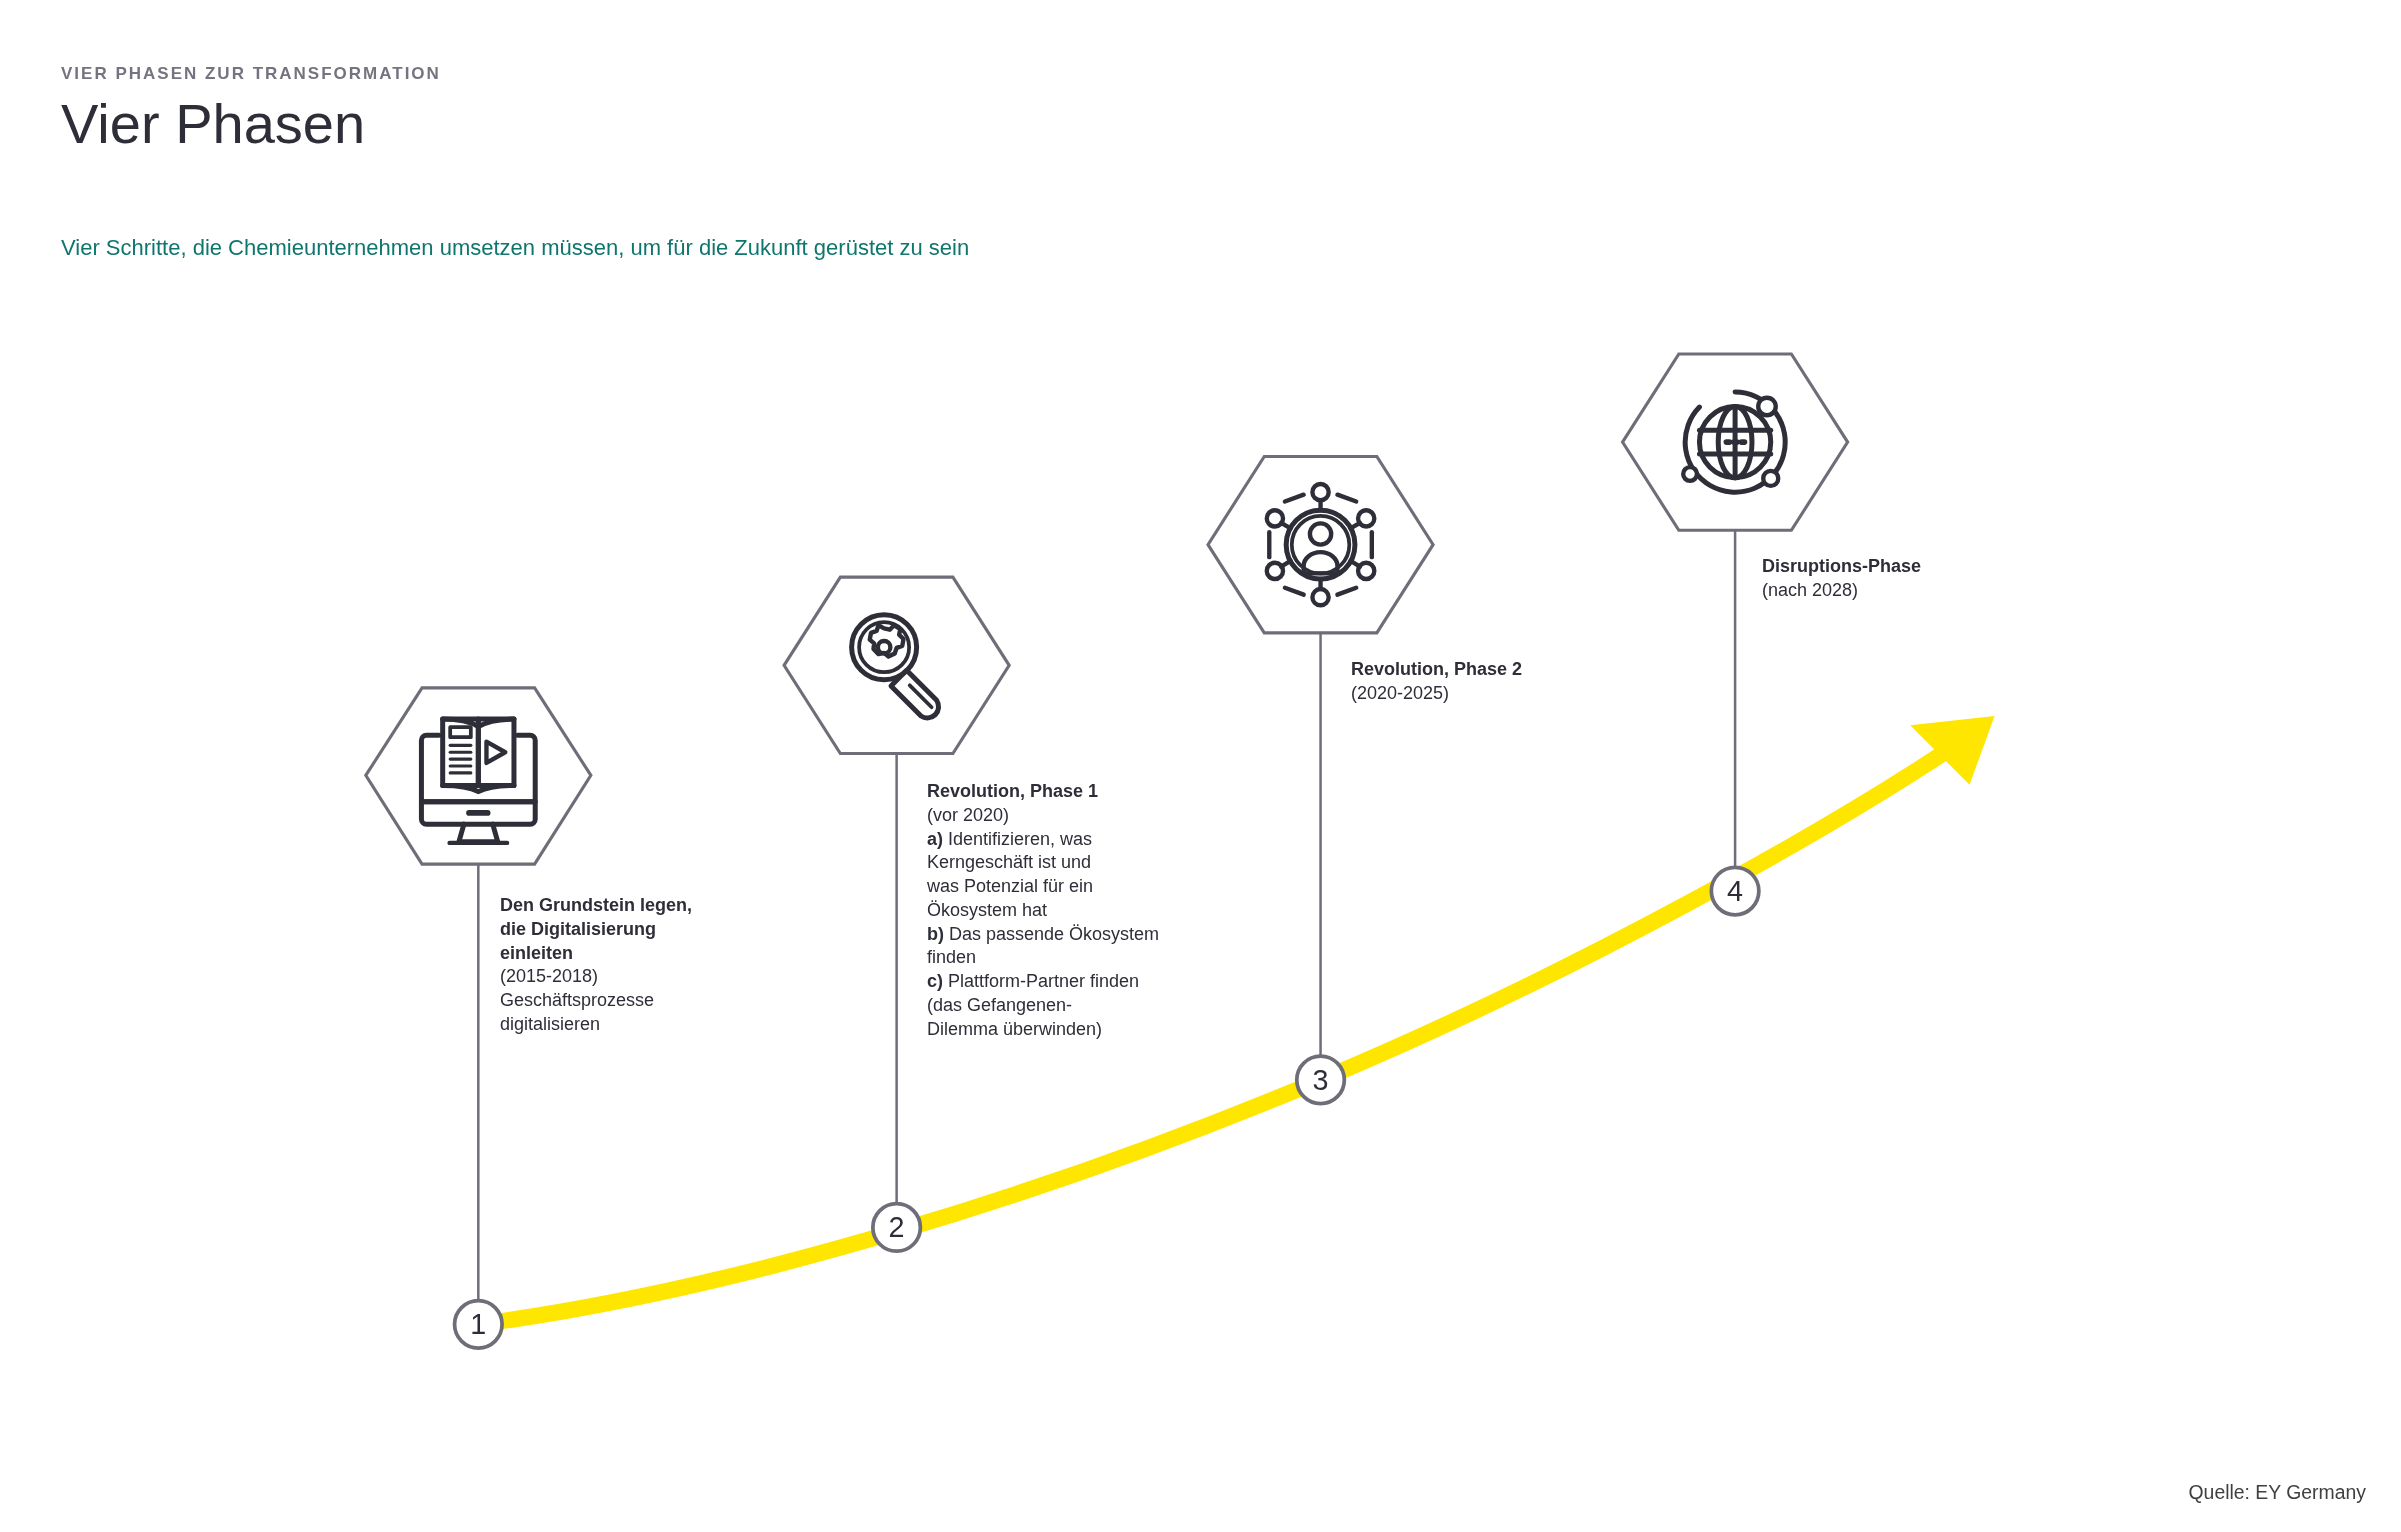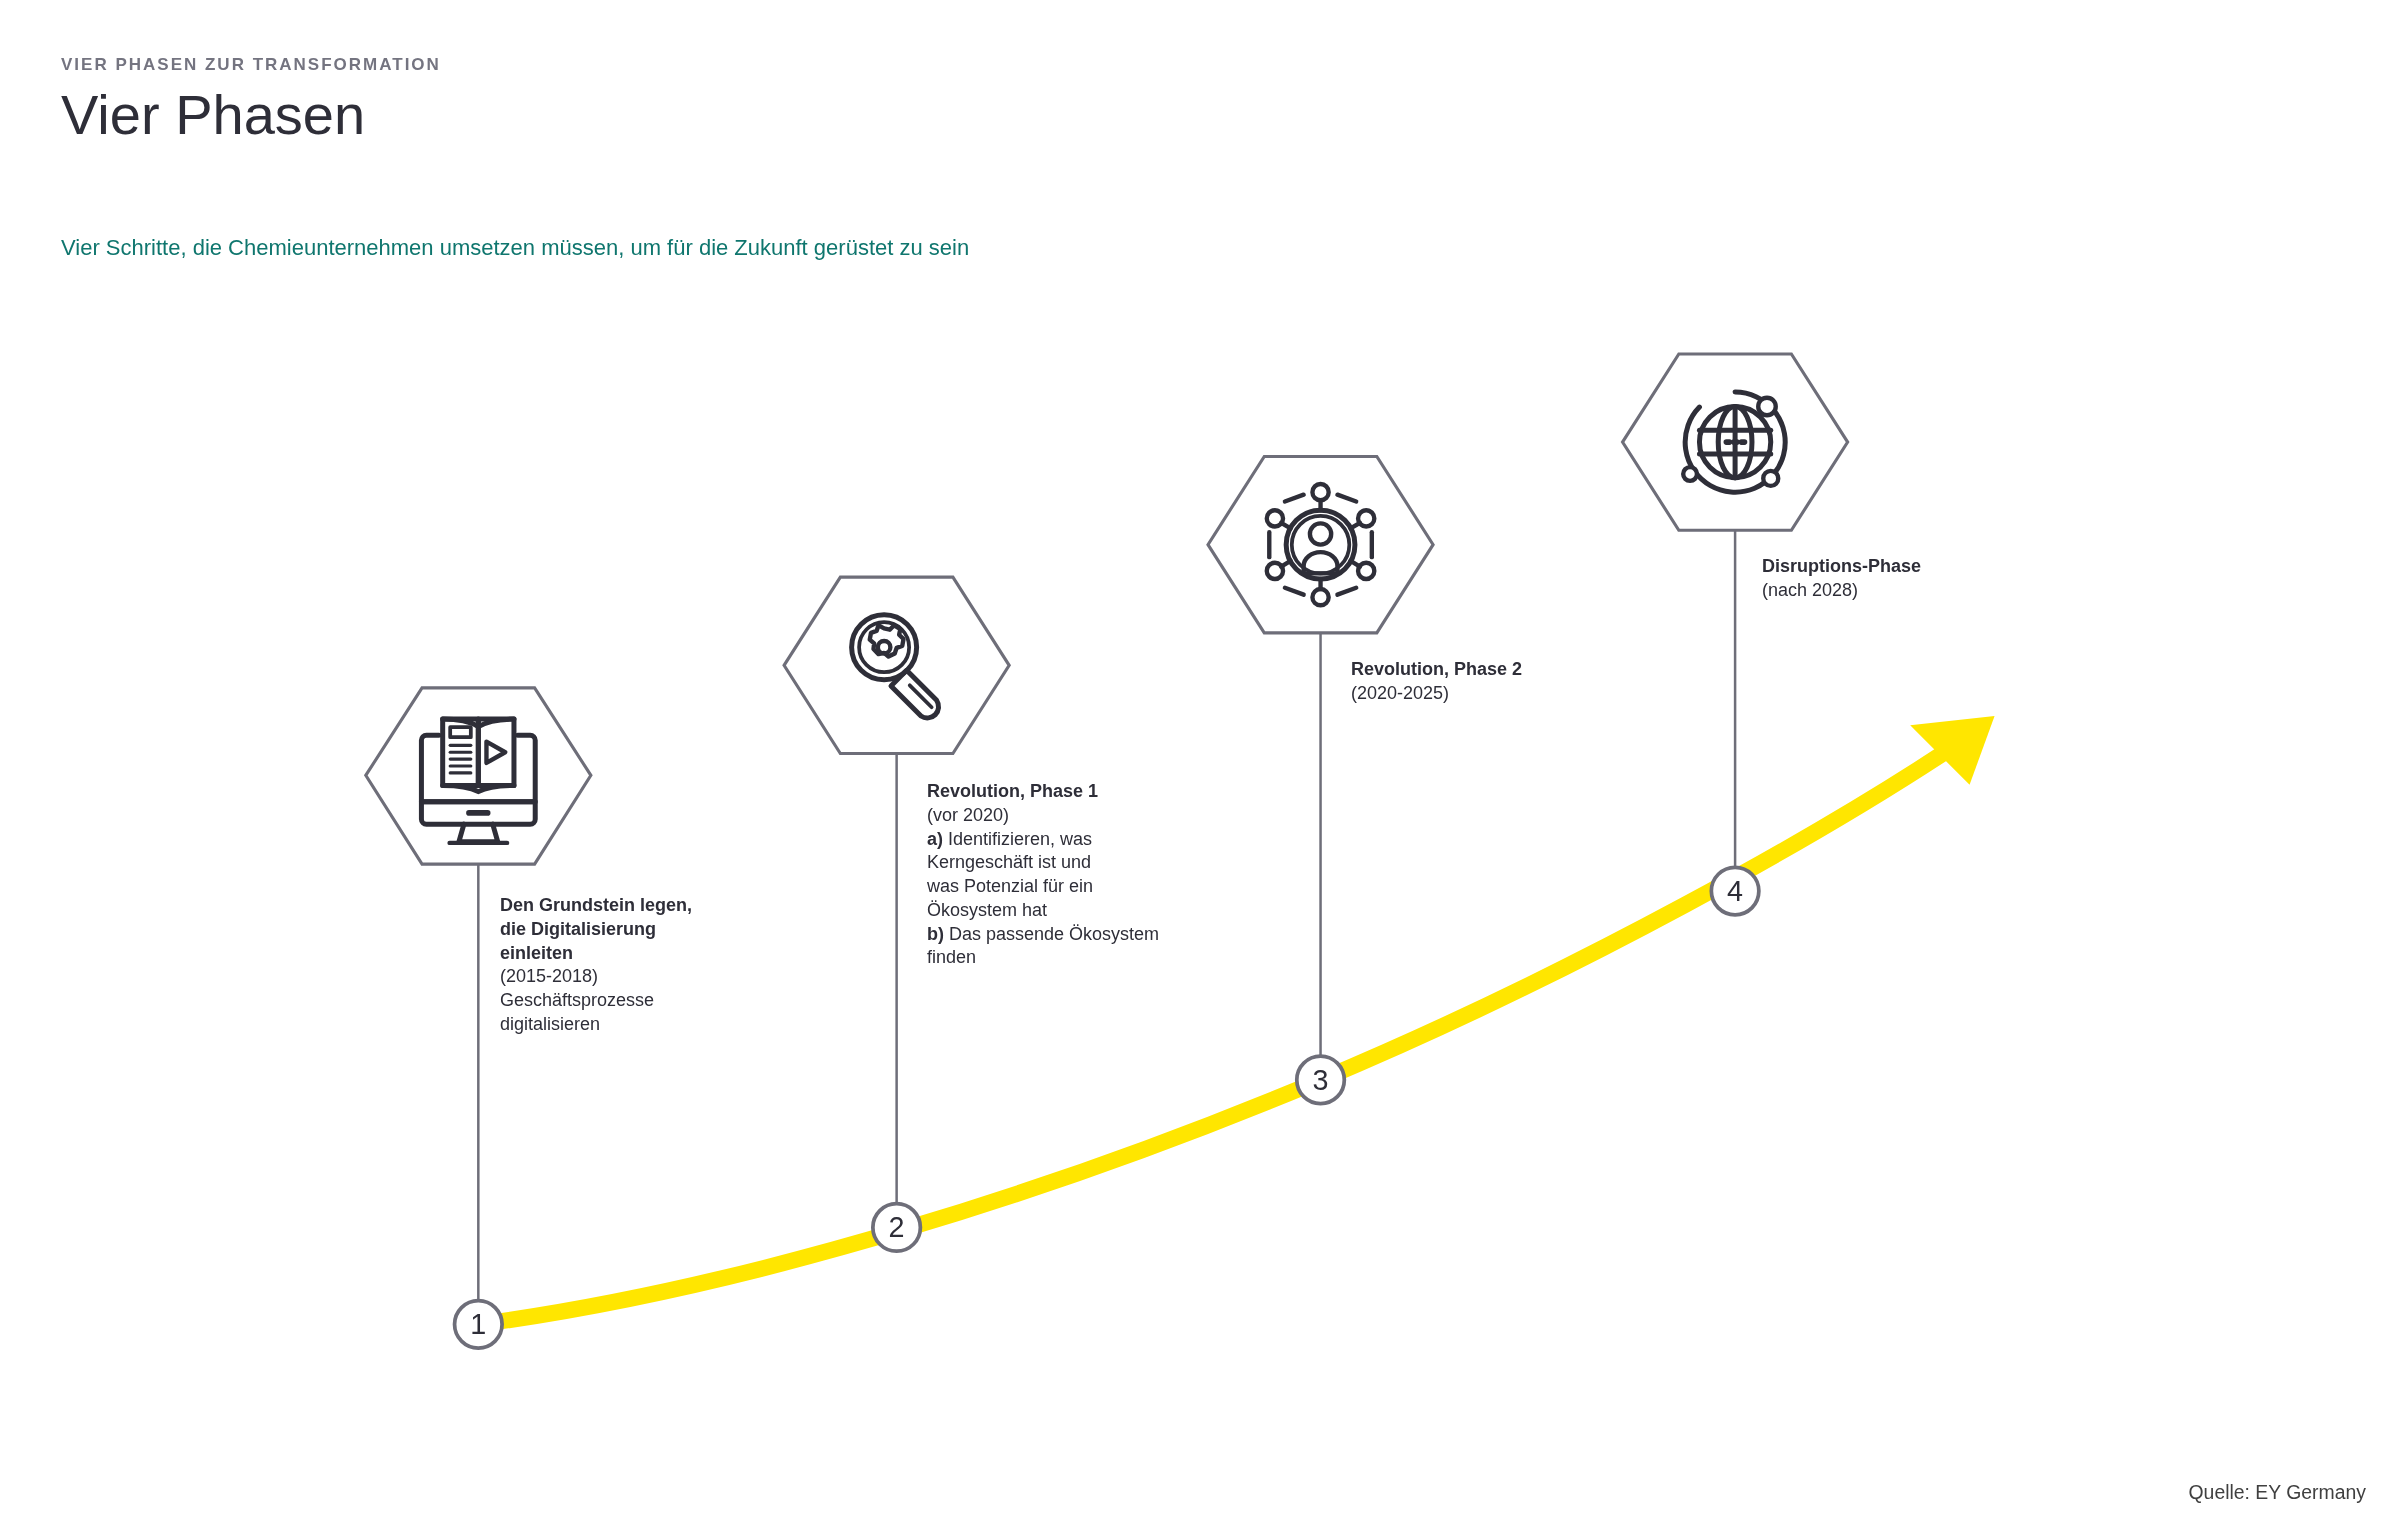--- a/index.html
+++ b/index.html
@@ -24,20 +24,21 @@
     width: 1376px;
   }
   #eyebrow {
     font-size: 17px;
     letter-spacing: 2px;
     font-weight: 600;
     color: #747480;
     text-transform: uppercase;
     line-height: 1.2;
     white-space: nowrap;
+    margin-top: 9px;
   }
   #page-title {
     font-size: 56px;
     font-weight: 400;
     color: #2E2E38;
     line-height: 1.18;
     margin-top: 7px;
     white-space: nowrap;
   }
   #subtitle {
@@ -251,20 +252,23 @@
 
   <div class="phase-text" id="phase-2-text">
     <div class="phase-heading">Revolution, Phase 1</div>
     <div class="phase-period">(vor 2020)</div>
     <div class="phase-body"><span class="lead">a)</span><span> Identifizieren, was
 Kerngeschäft ist und
 was Potenzial für ein
 Ökosystem hat</span></div>
     <div class="phase-body"><span class="lead">b)</span><span> Das passende Ökosystem
 finden</span></div>
+    <div class="phase-body"><span class="lead">c)</span><span> Plattform-Partner finden
+(das Gefangenen-
+Dilemma überwinden)</span></div>
   </div>
 
   <div class="phase-text" id="phase-3-text">
     <div class="phase-heading">Revolution, Phase 2</div>
     <div class="phase-period">(2020-2025)</div>
   </div>
 
   <div class="phase-text" id="phase-4-text">
     <div class="phase-heading">Disruptions-Phase</div>
     <div class="phase-period">(nach 2028)</div>

